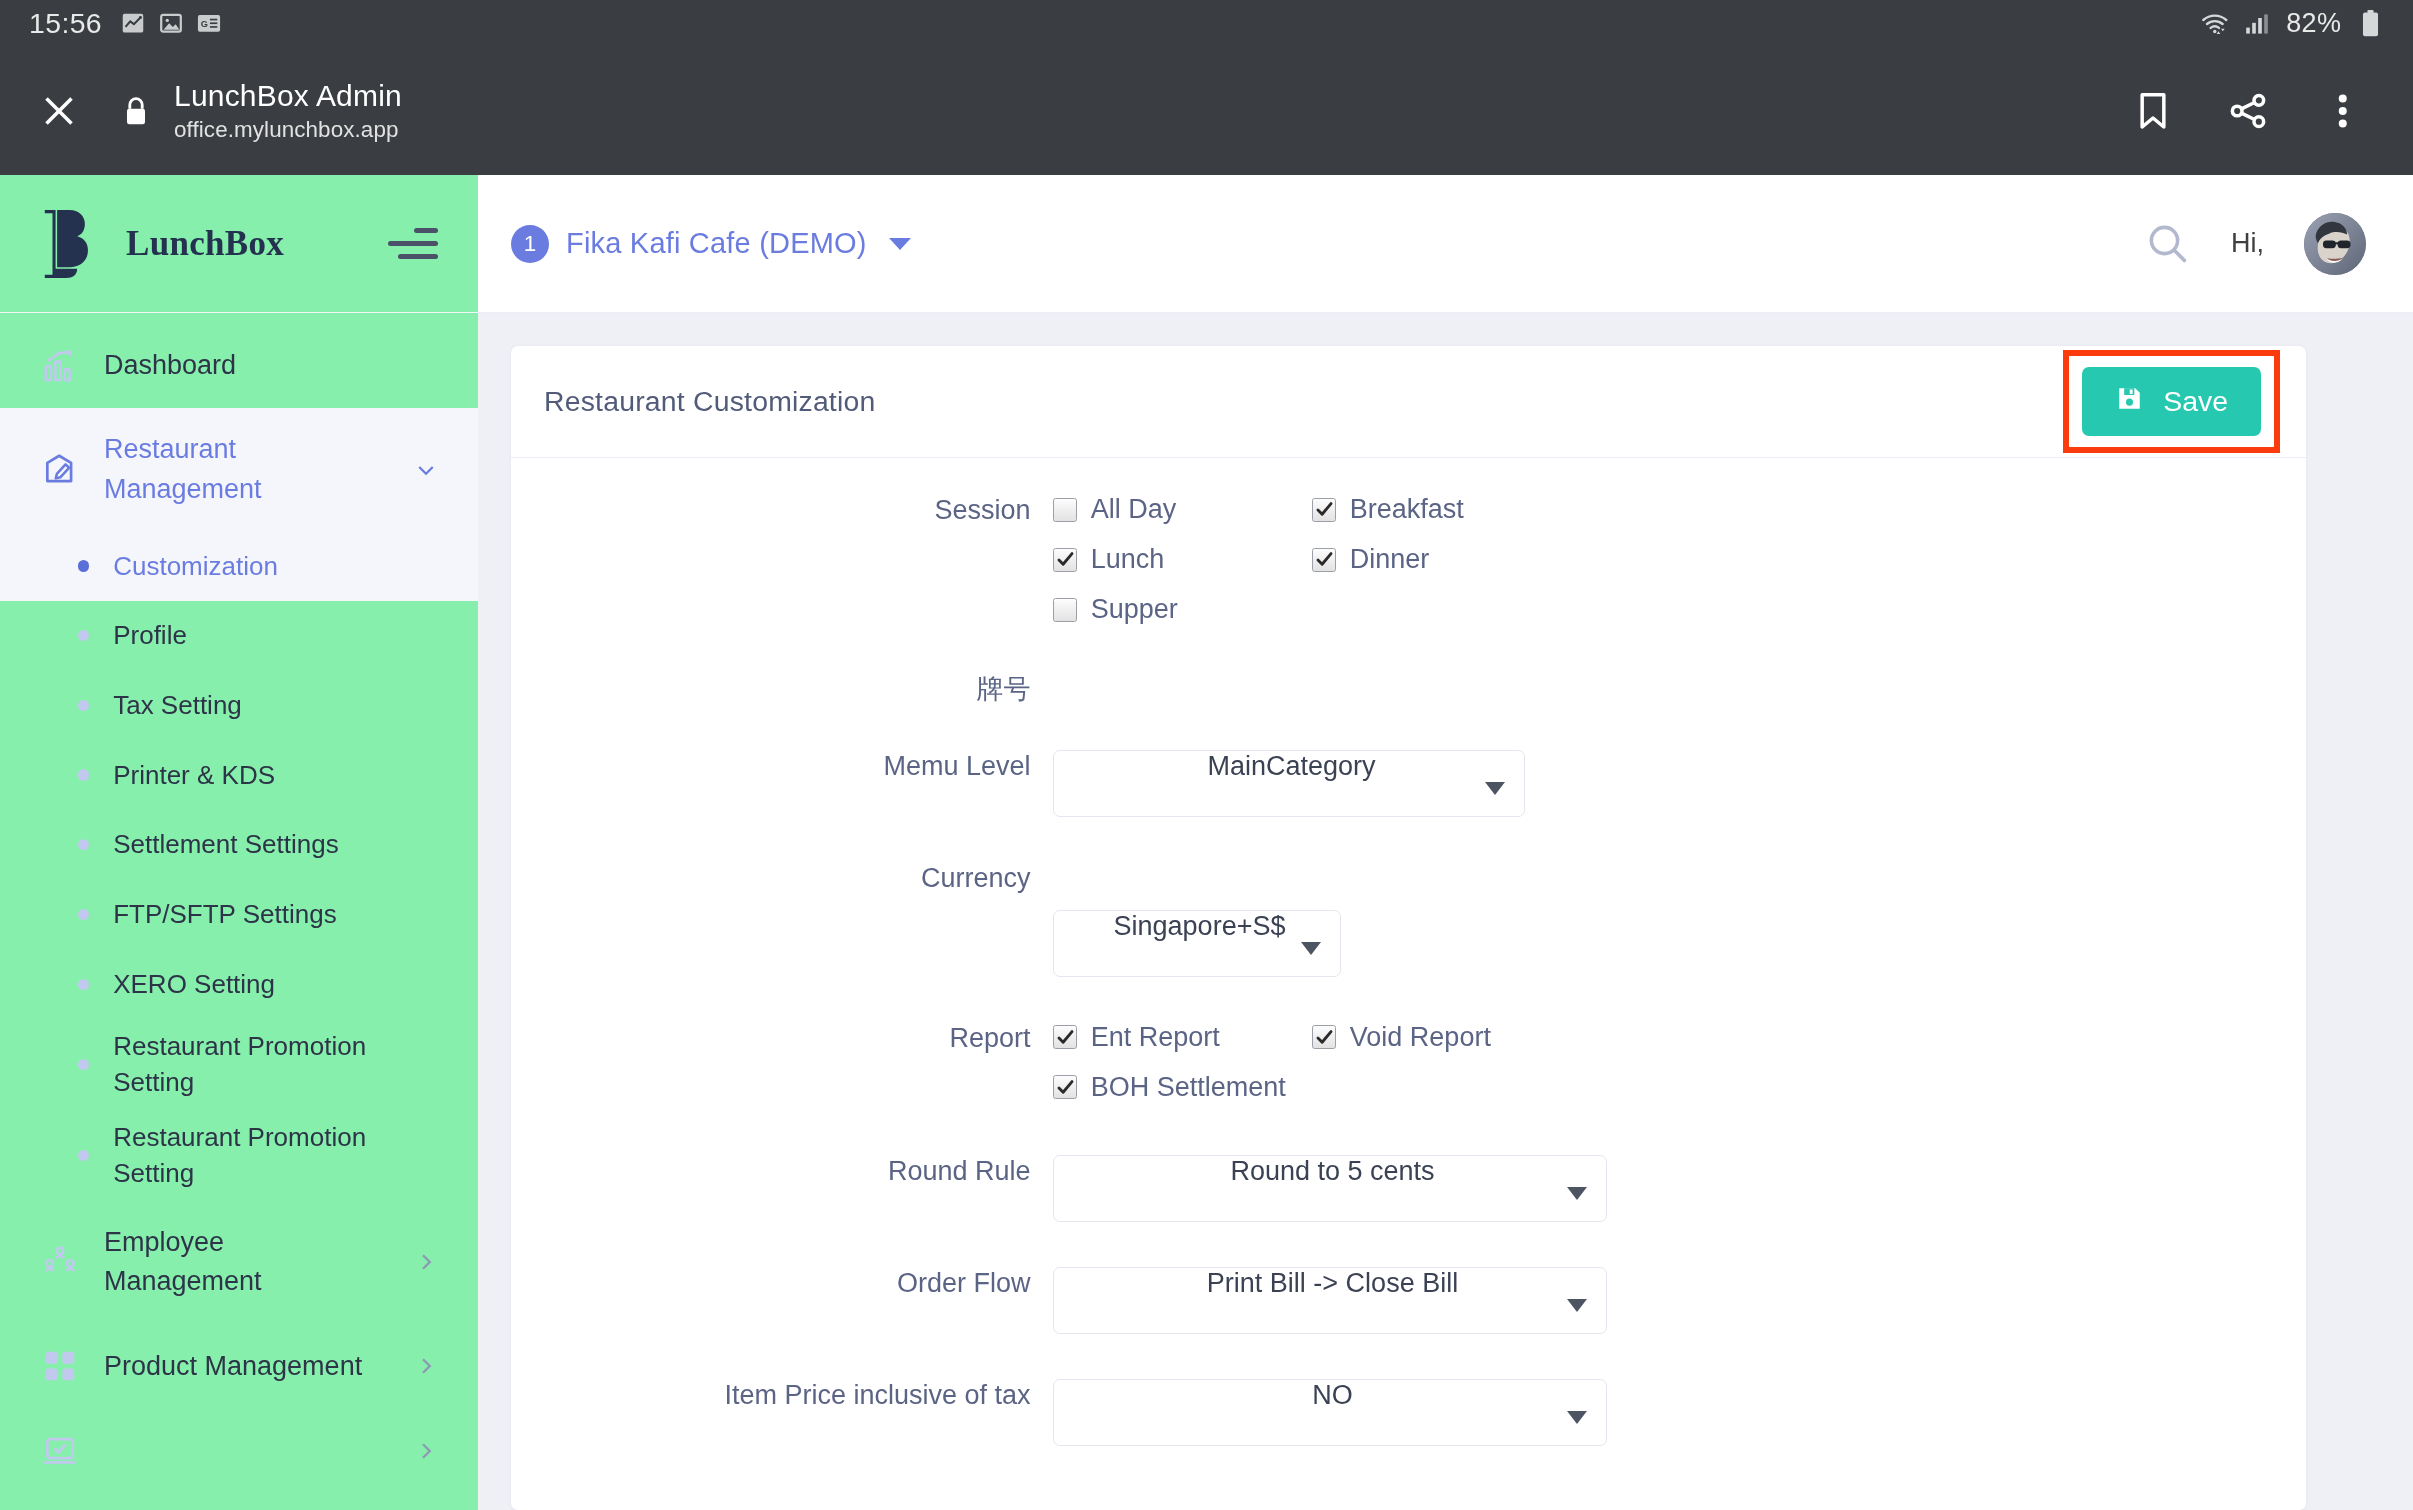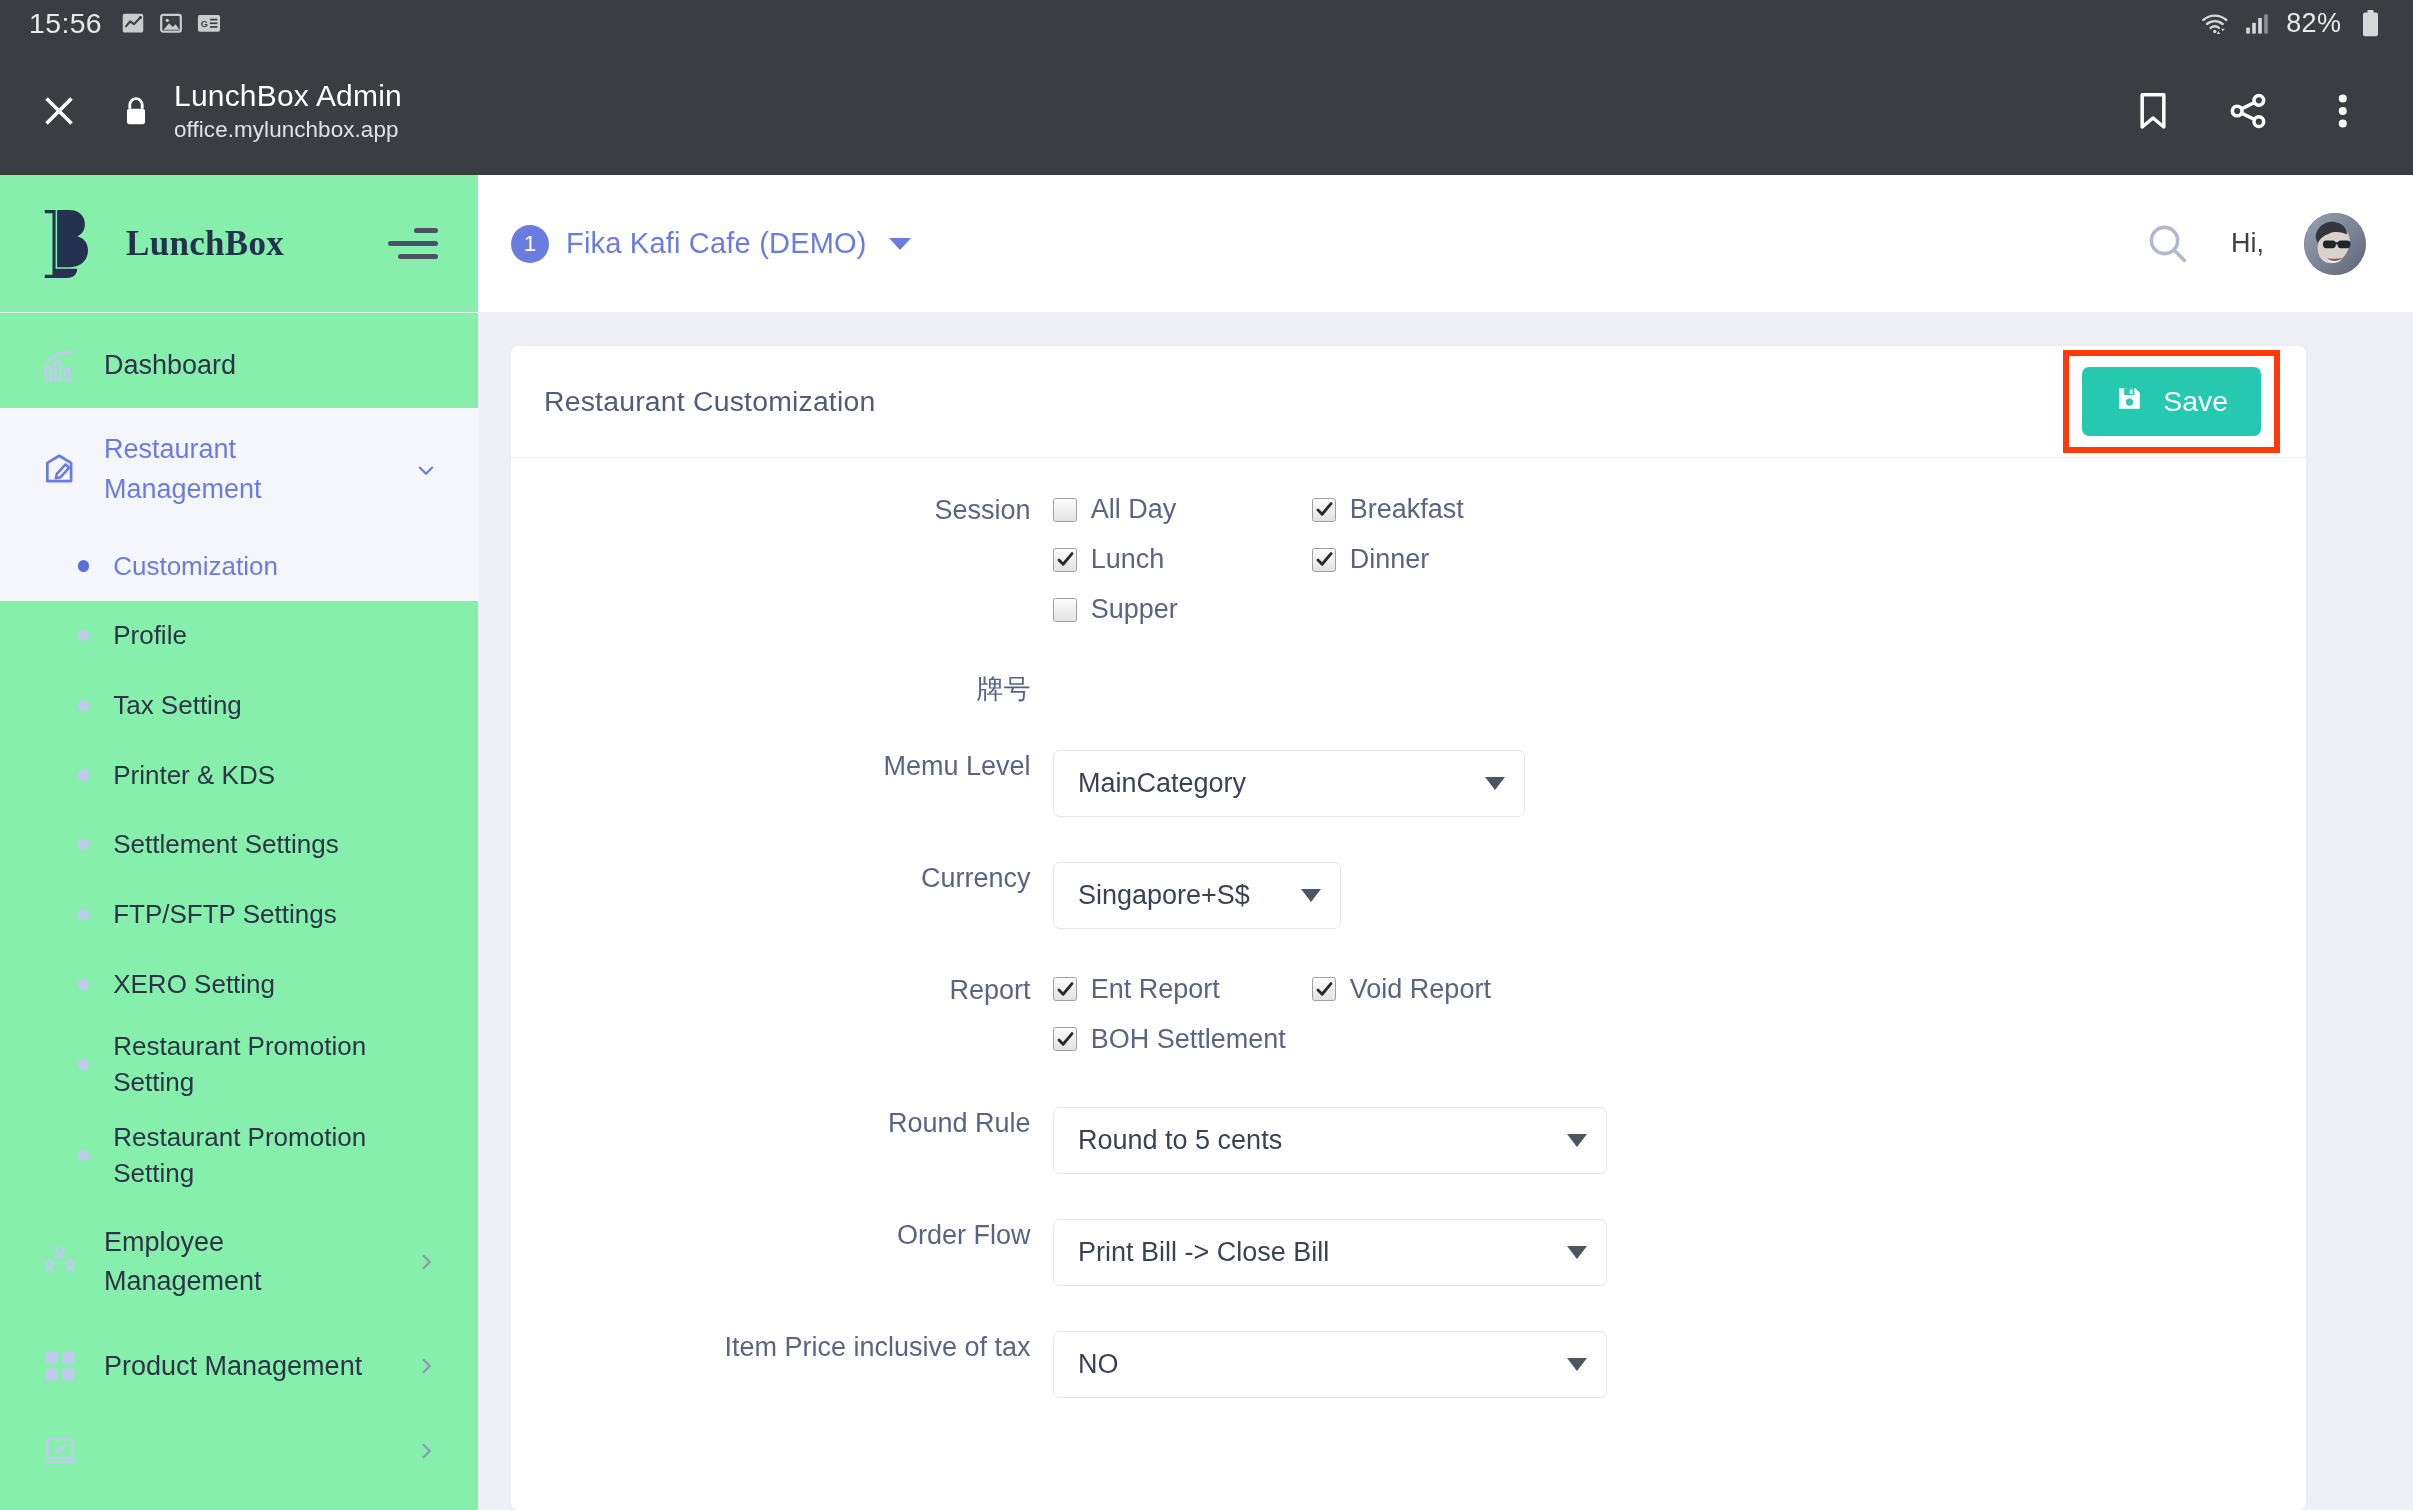--- a/index.html
+++ b/index.html
@@ -176,31 +176,31 @@
   }
   .cb-box .tick { display: none; }
   .cb-box.checked .tick { display: block; }
   .cb-label { font-size: 27px; color: #5b6485; }
 
   
   .sel {
     height: 67px; border: 0.9px solid #e3e6ee; border-radius: 6.9px;
     background: #ffffff;
     display: flex; align-items: center;
-    padding: 0 19px 0 24px; cursor: pointer;
+    padding: 0 19px 0 24px; cursor: pointer; flex-direction: column;
   }
   .sel-val { font-size: 27px; color: #3b4254; }
   .sel-arrow {
     margin-left: auto;
     width: 0; height: 0;
     border-left: 10.3px solid transparent; border-right: 10.3px solid transparent;
     border-top: 13px solid #4d5563;
   }
   .w-menu { width: 472px; }
-  .w-cur  { width: 288px; }
+  .w-cur  { width: 288px; margin-top: 48px; }
   .w-wide { width: 554px; }
 
   .sp-session { height: 29px; }
   .sp-pai { height: 43px; }
   .sp-std  { height: 45px; }
   .sp-rep  { height: 33px; }
 </style>
 </head>
 <body>
 

